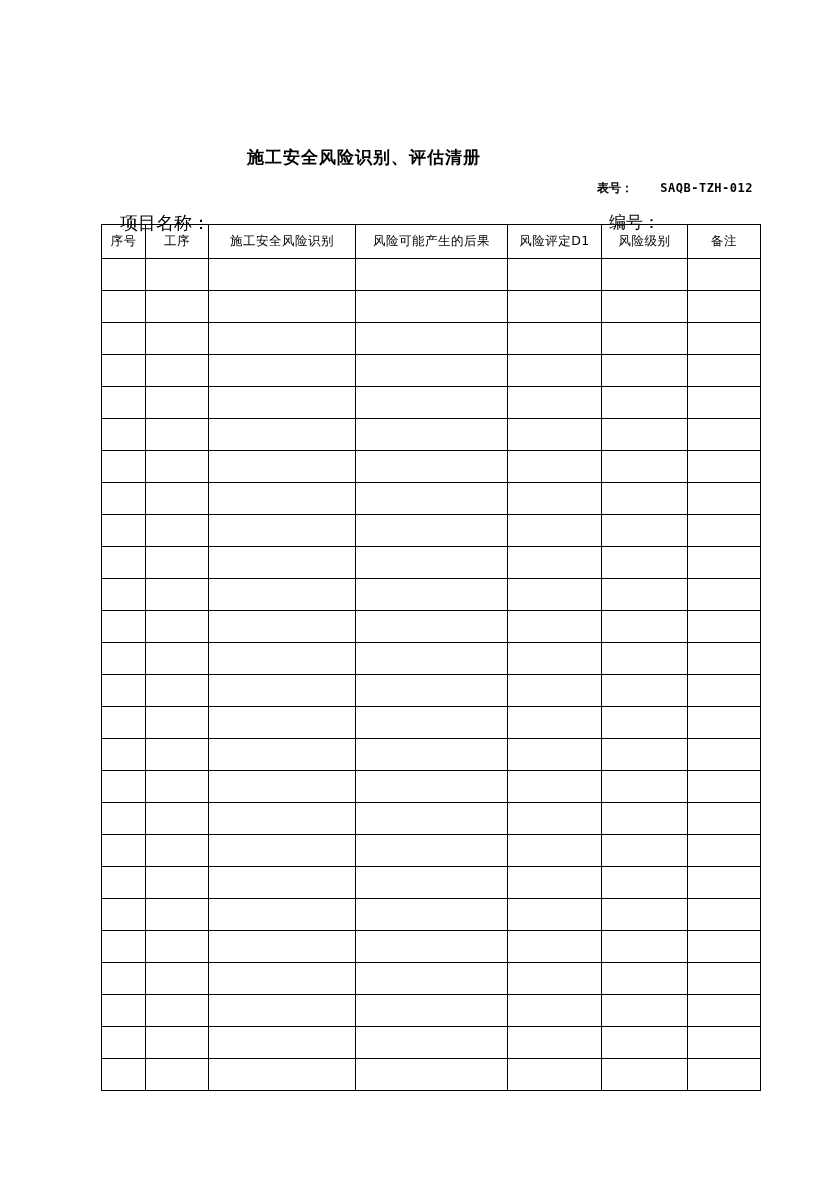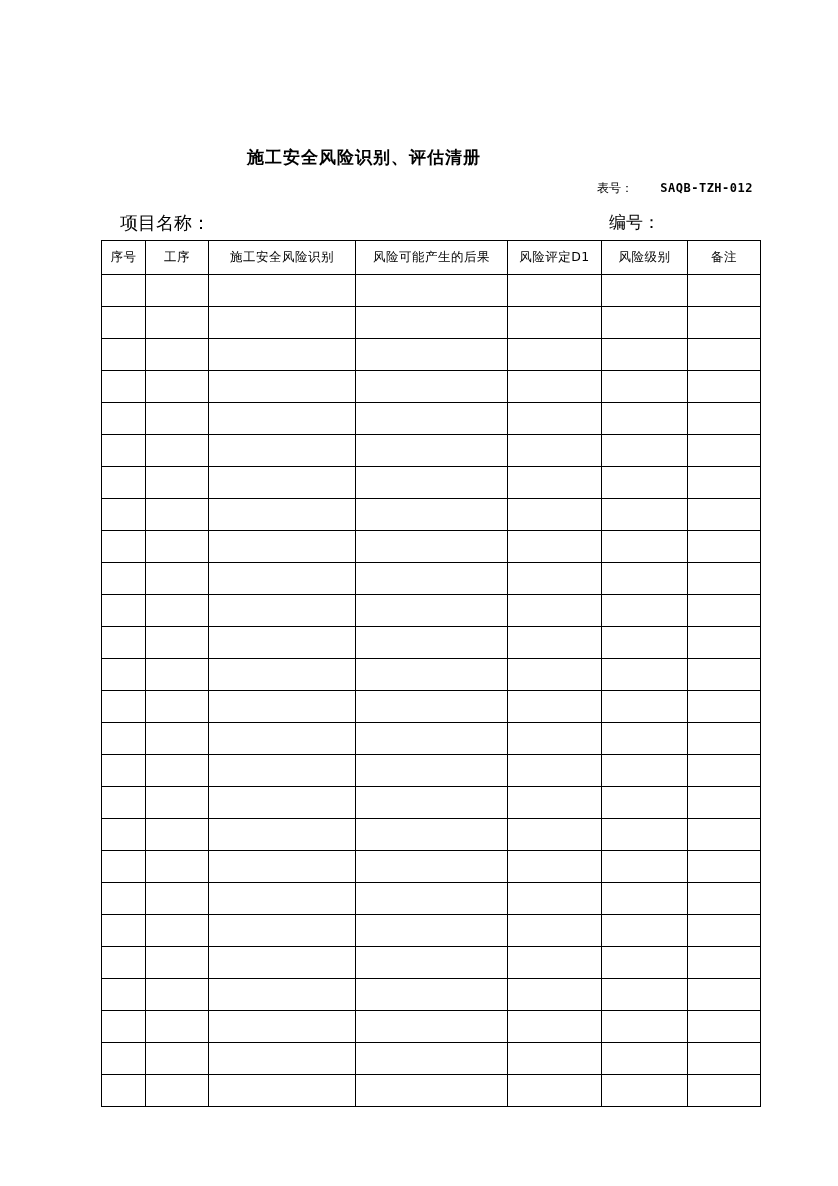--- a/index.html
+++ b/index.html
@@ -36,21 +36,21 @@
   .form-code-row {
     position: absolute;
     right: 85px;
     top: 180px;
     font-size: 12px;
     font-family: "DejaVu Sans Mono", "Liberation Mono", monospace;
     white-space: nowrap;
   }
   .form-code-row .label {
     font-family: "DejaVu Sans", "Liberation Sans", sans-serif;
-    font-weight: normal;
+    font-weight: bold;
     font-size: 12px;
   }
   .form-code-row .value {
     margin-left: 20px;
     letter-spacing: 0.5px;
     font-weight: bold;
   }
   .project-name {
     position: absolute;
     left: 120px;
@@ -61,21 +61,21 @@
   .serial-no {
     position: absolute;
     left: 609px;
     top: 211px;
     font-size: 17px;
     font-family: "DejaVu Sans", "Liberation Sans", sans-serif;
   }
   table.risk-table {
     position: absolute;
     left: 101px;
-    top: 240px;
+    top: 224px;
     border-collapse: collapse;
     table-layout: fixed;
     width: 659px;
     border-radius: 6px;
   }
   table.risk-table th,
   table.risk-table td {
     border: 1px solid #000000;
     height: 31px;
     padding: 0;

